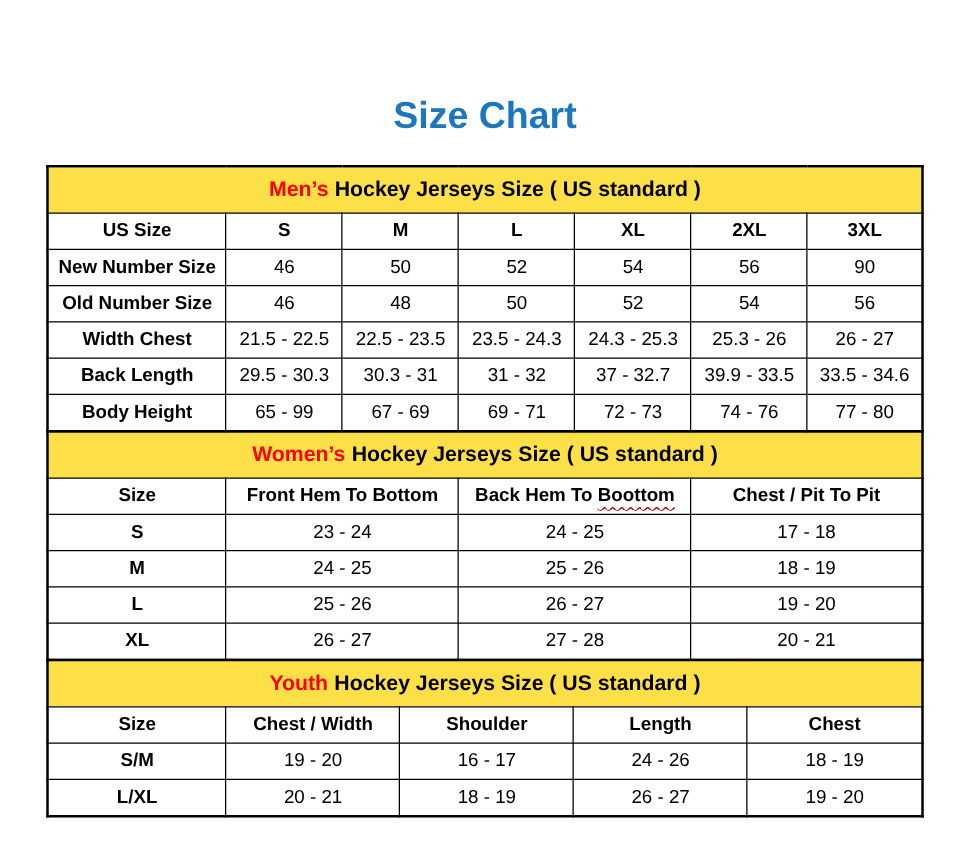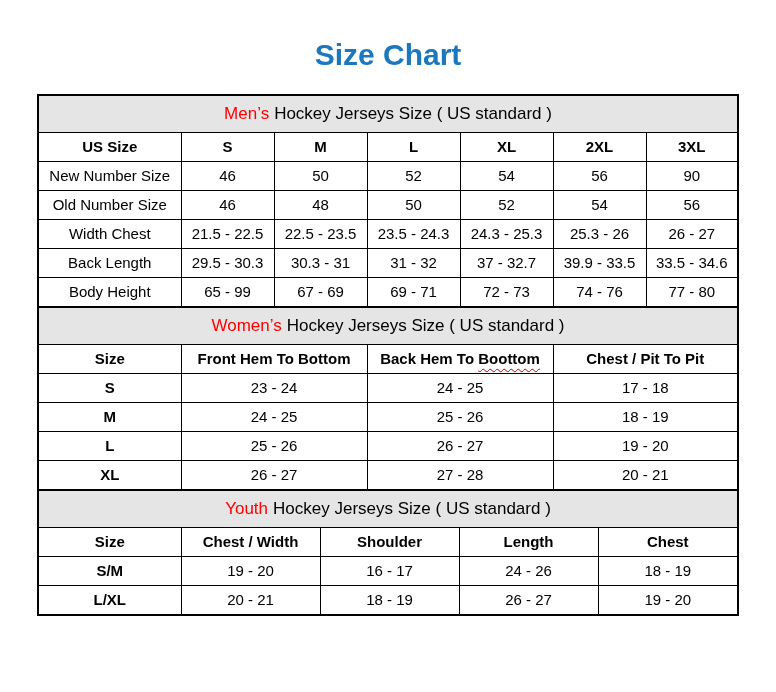--- a/index.html
+++ b/index.html
@@ -8,21 +8,21 @@
     background: #ffffff;
   }
   body {
     width: 776px;
     height: 692px;
     overflow: hidden;
     font-family: "Liberation Sans", sans-serif;
     color: #000000;
   }
   .page {
-    padding-top: 38px;
+    padding-top: 76px;
   }
   .page-title {
     margin: 0 0 22px 0;
     text-align: center;
     font-size: 30px;
     font-weight: bold;
     color: #1b77be;
     letter-spacing: 0px;
   }
   .size-table {
@@ -40,34 +40,34 @@
     text-align: center;
     vertical-align: middle;
     padding: 0 2px;
     height: 28px;
     font-size: 15px;
     line-height: 1.1;
     overflow: hidden;
     white-space: nowrap;
   }
   .band td {
-    background: #e5e5e5;
+    background: #fde047;
     height: 36px;
     font-size: 17px;
-    font-weight: normal;
+    font-weight: bold;
   }
   .band .accent {
     color: #ff0000;
     margin-right: 5px;
   }
   .size-table th {
     font-weight: bold;
   }
   td.row-label-plain {
-    font-weight: normal;
+    font-weight: bold;
   }
   td.row-label-bold {
     font-weight: bold;
   }
   .squiggle {
     text-decoration: underline;
     text-decoration-style: wavy;
     text-decoration-color: #c00000;
     text-decoration-thickness: 1px;
     text-underline-offset: 4px;

